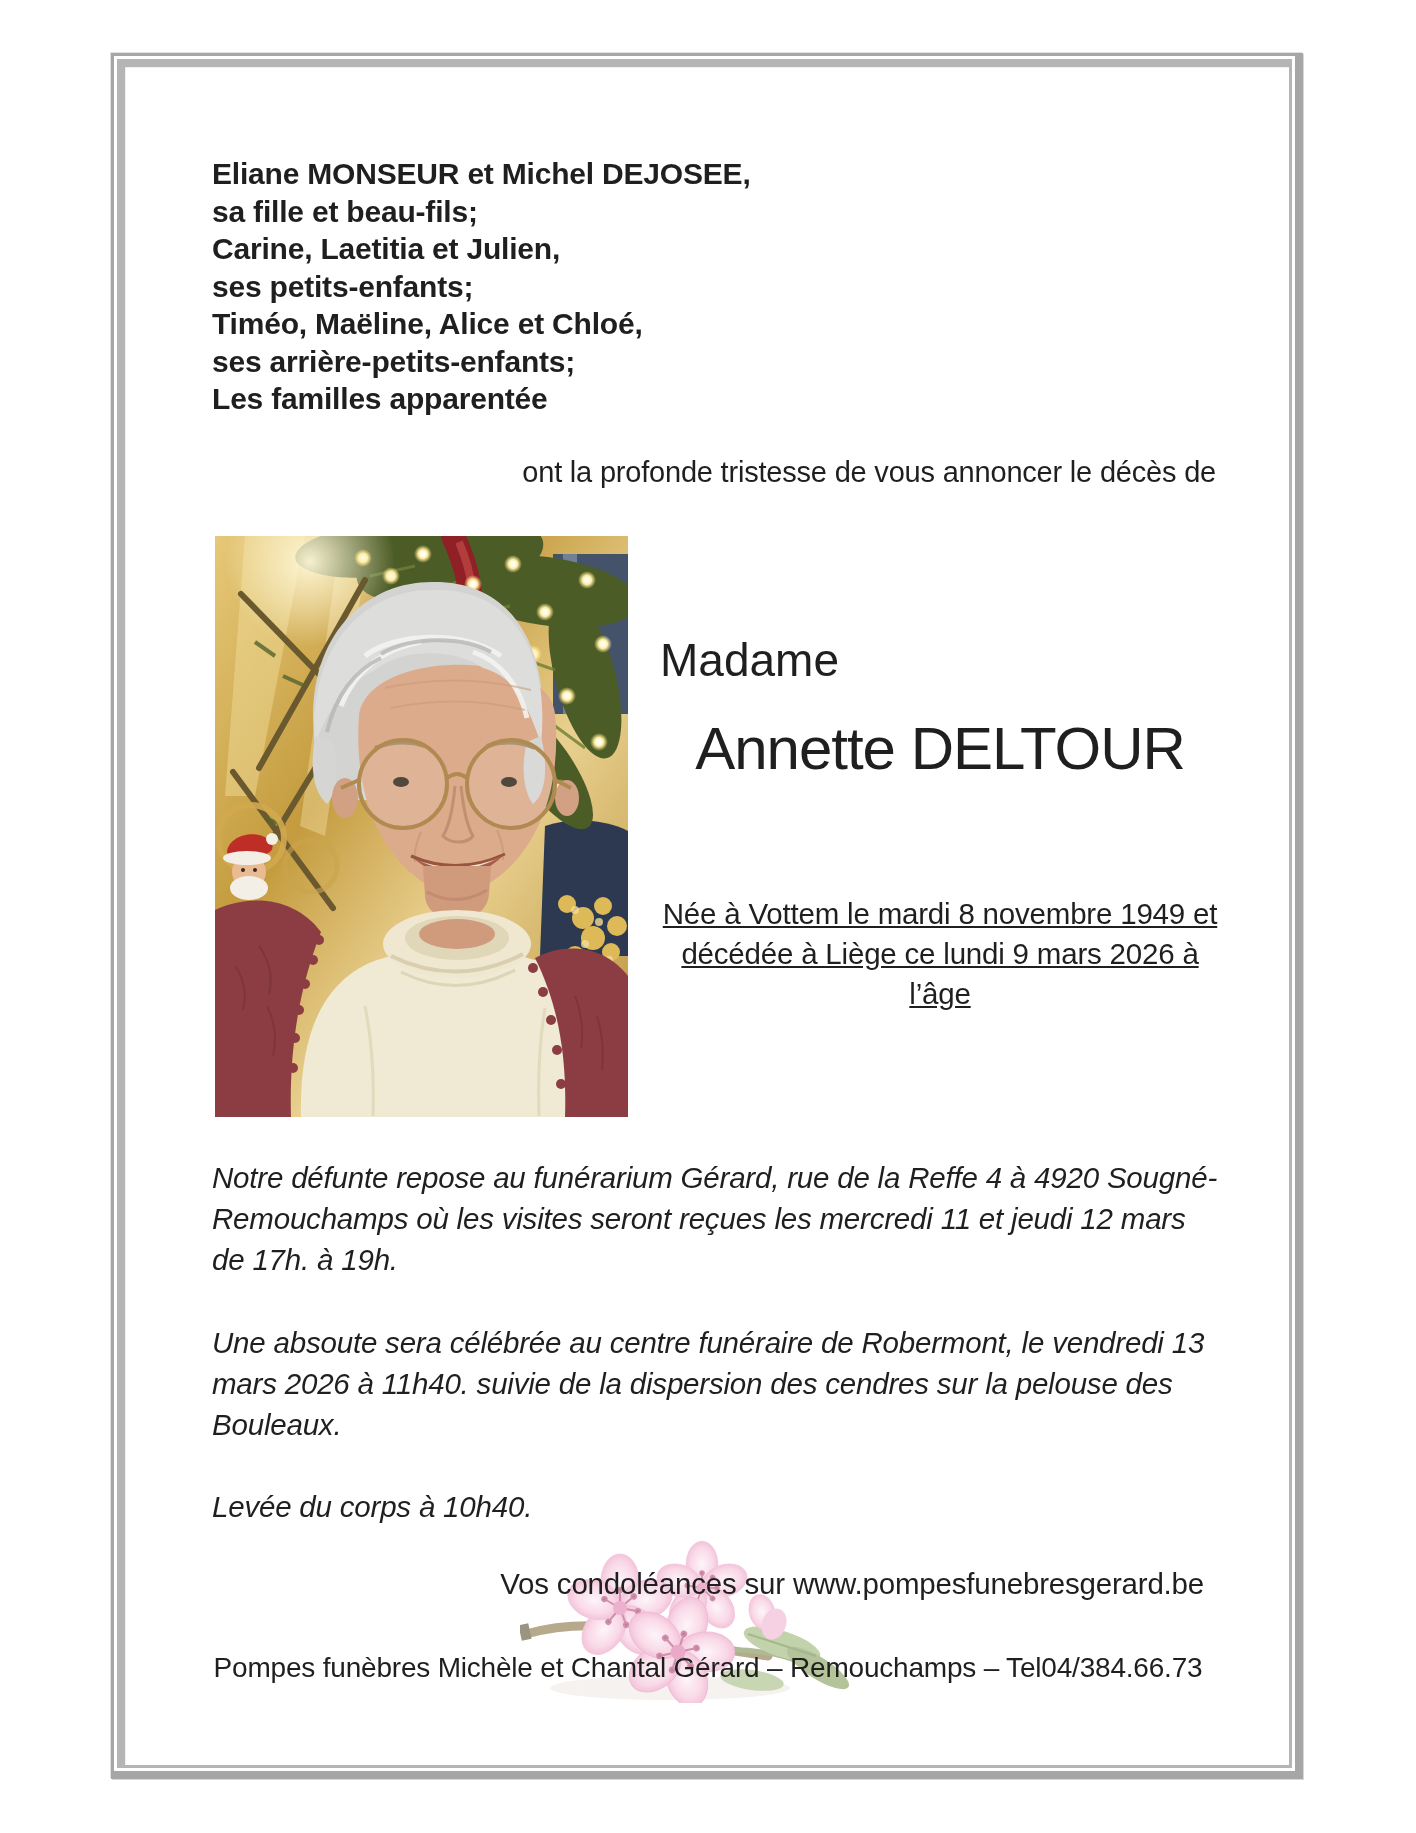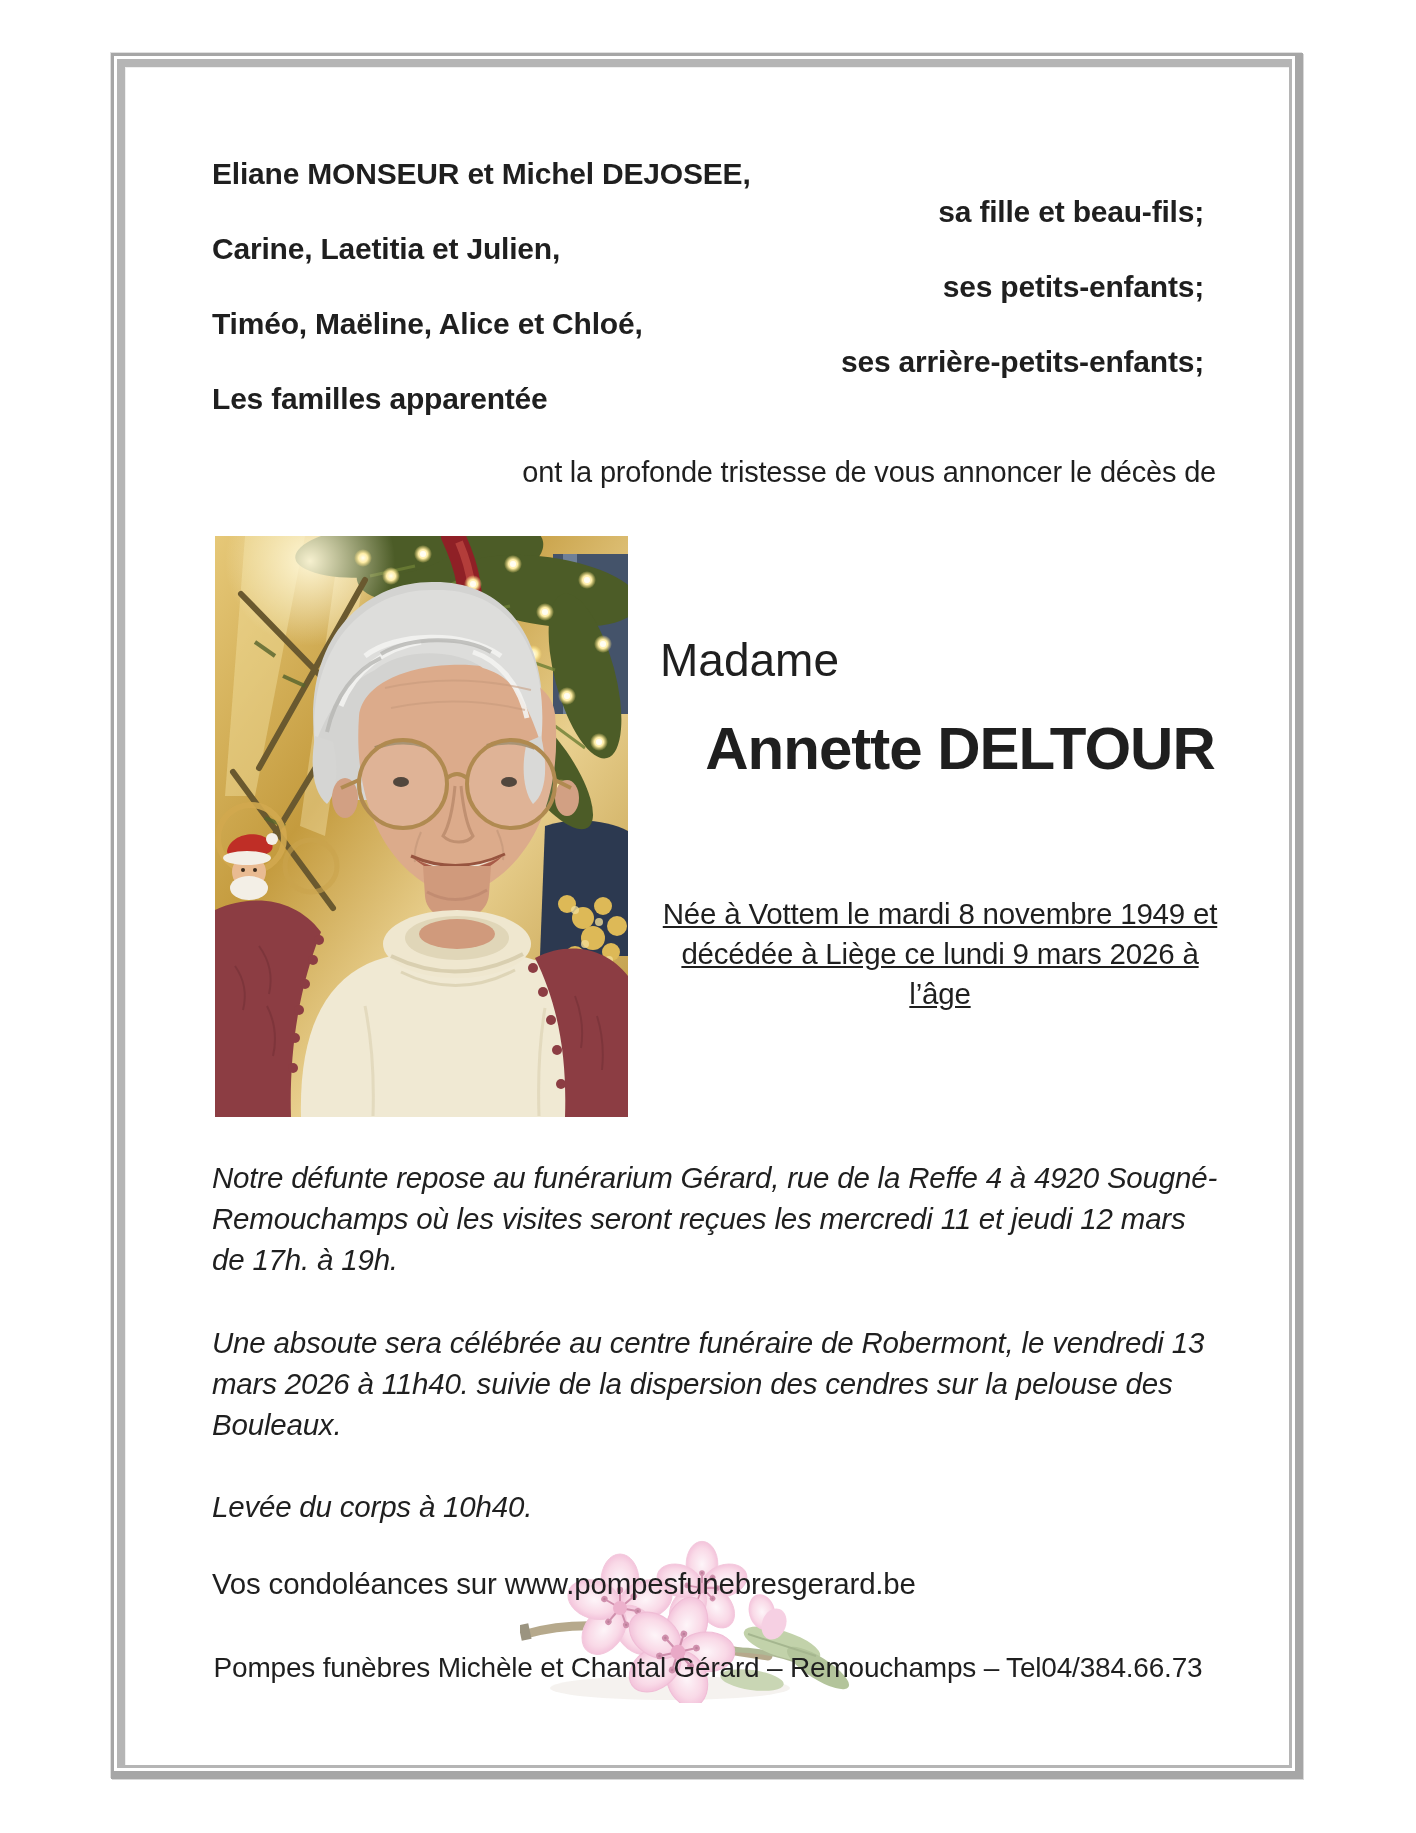--- a/index.html
+++ b/index.html
@@ -10,40 +10,40 @@
   
   .frame{left:111px;top:53px;width:1192px;height:1726px;box-sizing:border-box;
          border:solid #a6a6a6;border-width:3px 8px 8px 3px;
          box-shadow:-1px -1px 0 #e0e0e0,1px 1px 0 #d8d8d8;}
   .frame-inner{position:absolute;inset:3px;box-sizing:border-box;
          border:solid #b5b5b5;border-width:8px 3px 3px 8px;
          box-shadow:inset 1px 1px 0 #efefef;}
 
   .family{left:212px;top:155px;width:992px;font-size:30px;letter-spacing:-0.2px;z-index:3;font-weight:bold;}
   .family .row{height:37.5px;line-height:37.5px;white-space:nowrap;}
-  .family .row.r{text-align:right;}
+  .family .row.r{}
 
   .announce{left:224px;top:456px;width:992px;text-align:right;font-size:29px;
             letter-spacing:-0.2px;z-index:3;}
 
   .photo{left:215px;top:536px;width:413px;height:581px;z-index:2;}
 
   .madame{left:660px;top:633px;width:560px;text-align:left;font-size:46px;z-index:3;}
-  .bigname{left:650px;top:714px;width:620px;text-align:center;font-size:60px;font-weight:700;
+  .bigname{left:630px;top:714px;width:620px;text-align:center;font-size:60px;font-weight:400;
            letter-spacing:-1px;white-space:nowrap;z-index:3;}
   .birth{left:660px;top:894px;width:560px;text-align:center;font-size:29.5px;line-height:40px;
          letter-spacing:-0.2px;z-index:3;text-decoration:underline;}
 
   .para{left:212px;width:1010px;font-size:29.5px;line-height:41px;letter-spacing:-0.2px;z-index:3;}
   .para .line{white-space:nowrap;font-style:italic;}
   .p-repose{top:1157px;}
   .p-absoute{top:1322px;}
   .p-levee{top:1486px;}
 
-  .condol{left:212px;top:1567px;width:992px;text-align:left;font-size:29.5px;
+  .condol{left:212px;top:1567px;width:992px;text-align:right;font-size:29.5px;
           letter-spacing:-0.2px;z-index:3;}
   .flowers{left:520px;top:1538px;z-index:1;}
   .footer{left:212px;top:1652px;width:992px;text-align:center;font-size:28px;
           letter-spacing:-0.2px;z-index:3;}
 </style>
 </head>
 <body>
 
 <div class="page">
 

